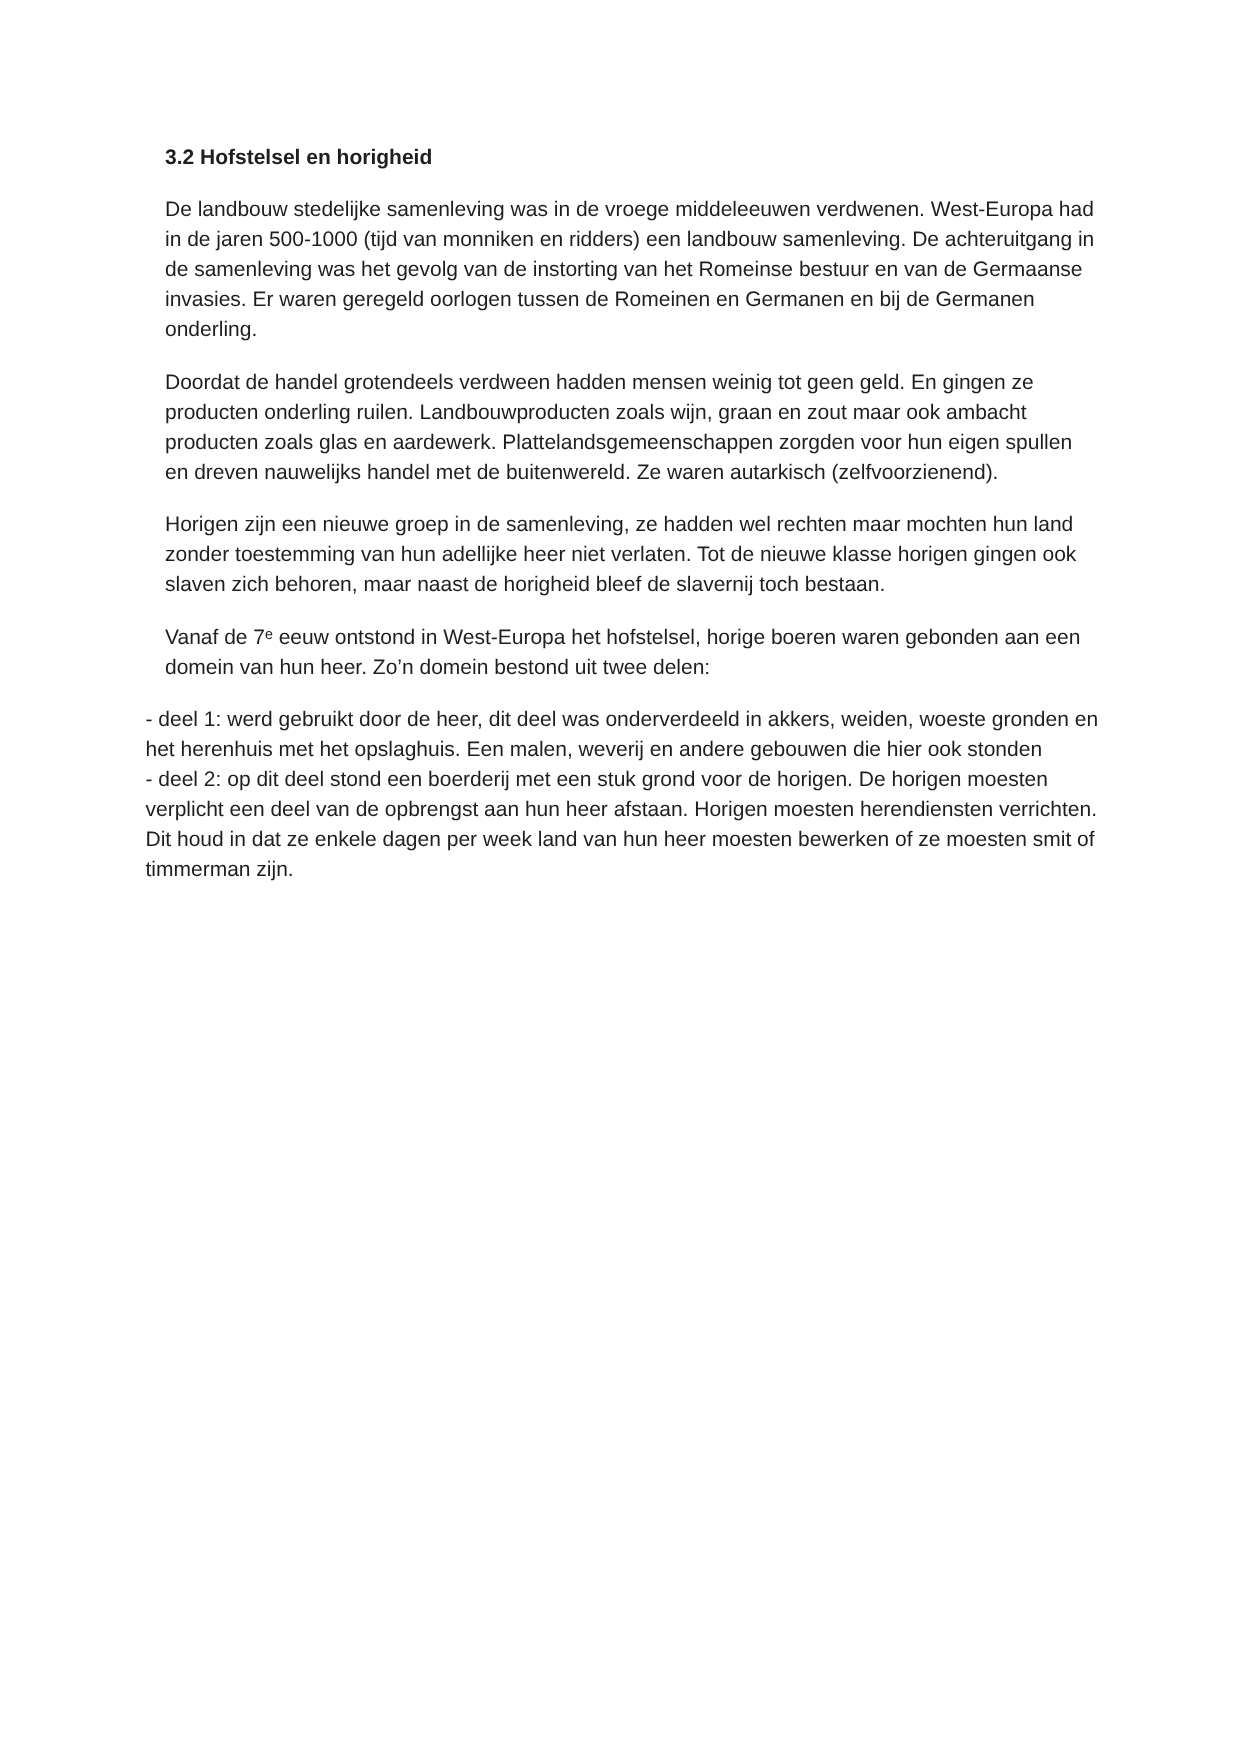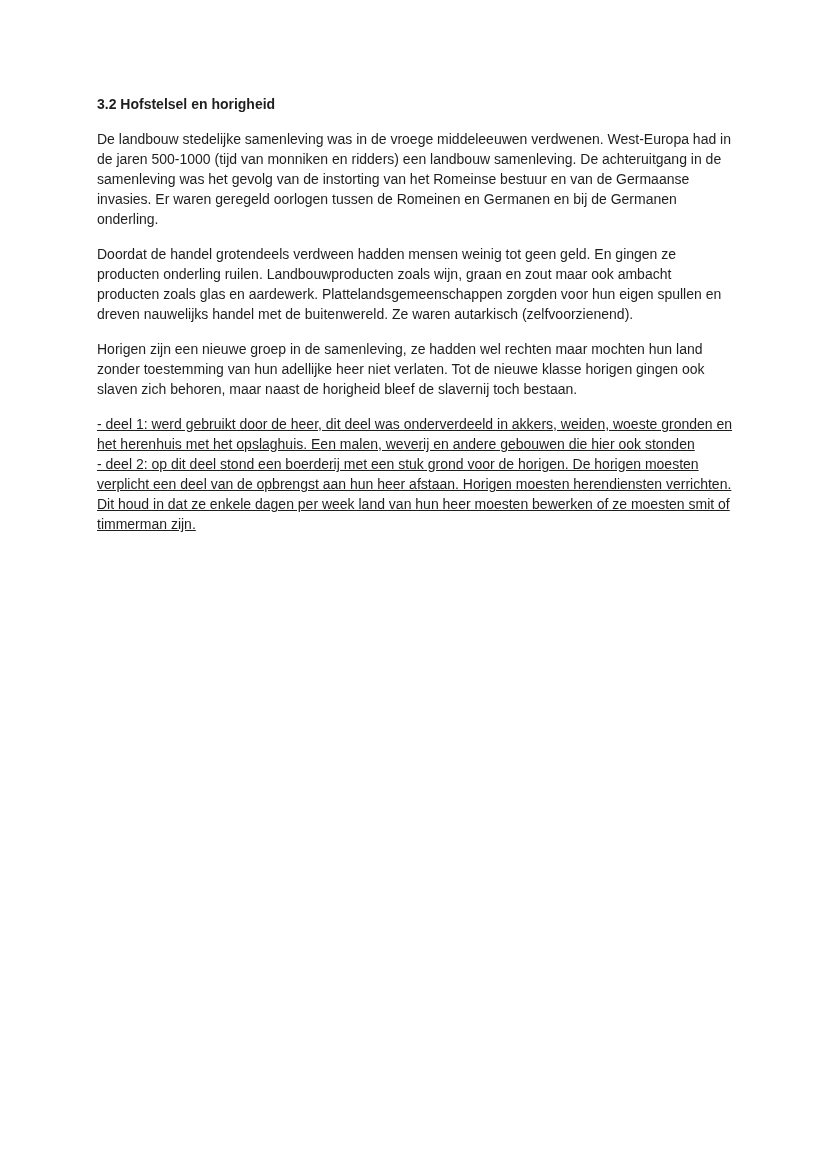--- a/index.html
+++ b/index.html
@@ -20,28 +20,27 @@
     box-sizing: border-box;
     padding: 94px 98px 0 97px;
     overflow: hidden;
   }
   .doc {
     width: 636px;
     font-size: 14px;
     line-height: 20px;
   }
   .doc p {
-    margin: 0 0 15px 0;
+    margin: 0 0 15px 13px;
   }
   .bold {
     font-weight: bold;
   }
   .list-block {
     margin: 0 0 29px 0;
-    text-decoration: underline;
   }
   .list-block div {
     margin: 0;
   }
 </style>
 </head>
 <body>
 
 <div class="page">
   <div class="doc">
@@ -51,20 +50,21 @@
 
 
     <p>De landbouw stedelijke samenleving was in de vroege middeleeuwen verdwenen. West-Europa had in de jaren 500-1000 (tijd van monniken en ridders) een landbouw samenleving. De achteruitgang in de samenleving was het gevolg van de instorting van het Romeinse bestuur en van de Germaanse invasies. Er waren geregeld oorlogen tussen de Romeinen en Germanen en bij de Germanen onderling.</p>
 
     <p>Doordat de handel grotendeels verdween hadden mensen weinig tot geen geld. En gingen ze producten onderling ruilen. Landbouwproducten zoals wijn, graan en zout maar ook ambacht producten zoals glas en aardewerk. Plattelandsgemeenschappen zorgden voor hun eigen spullen en dreven nauwelijks handel met de buitenwereld. Ze waren autarkisch (zelfvoorzienend).</p>
 
 
     <p>Horigen zijn een nieuwe groep in de samenleving, ze hadden wel rechten maar mochten hun land zonder toestemming van hun adellijke heer niet verlaten. Tot de nieuwe klasse horigen gingen ook slaven zich behoren, maar naast de horigheid bleef de slavernij toch bestaan.</p>
 
 
+    <p>Vanaf de 7ᵉ eeuw ontstond in West-Europa het hofstelsel, horige boeren waren gebonden aan een domein van hun heer. Zo’n domein bestond uit twee delen:</p>
 
     <div class="list-block">
       <div>- deel 1: werd gebruikt door de heer, dit deel was onderverdeeld in akkers, weiden, woeste gronden en het herenhuis met het opslaghuis. Een malen, weverij en andere gebouwen die hier ook stonden</div>
       <div>- deel 2: op dit deel stond een boerderij met een stuk grond voor de horigen. De horigen moesten verplicht een deel van de opbrengst aan hun heer afstaan. Horigen moesten herendiensten verrichten. Dit houd in dat ze enkele dagen per week land van hun heer moesten bewerken of ze moesten smit of timmerman zijn.</div>
     </div>
 
 
   </div>
 </div>
 

